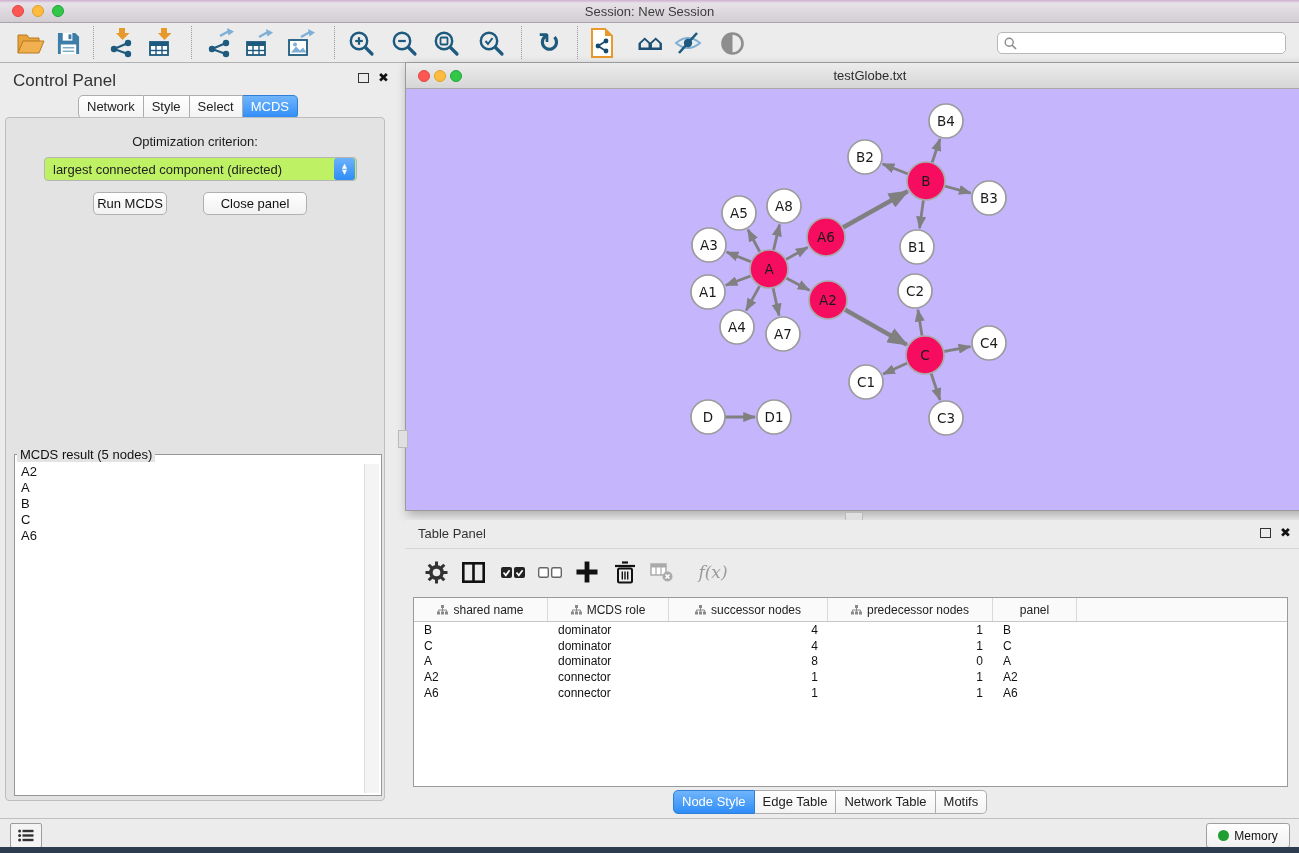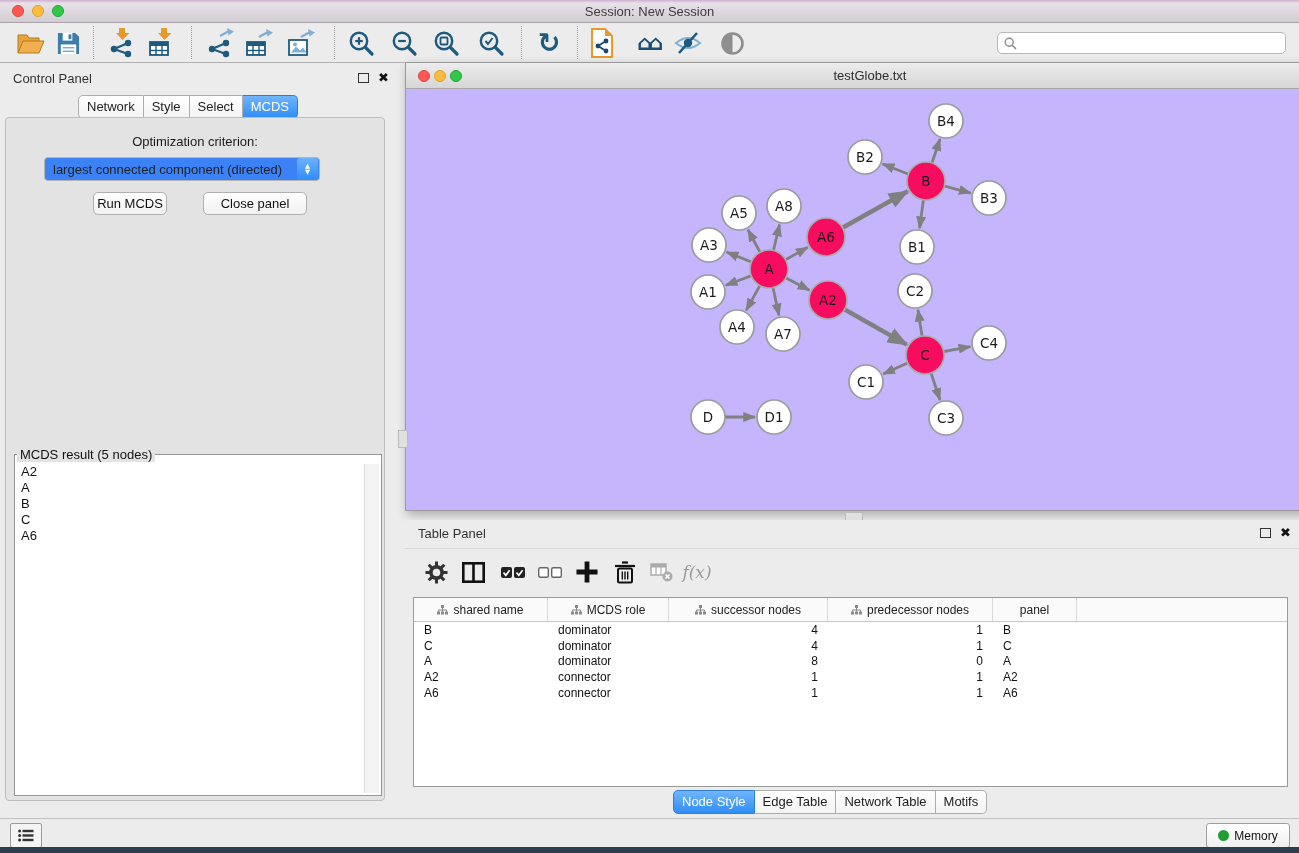--- a/index.html
+++ b/index.html
@@ -22,34 +22,34 @@
     border-bottom:1px solid #b2b2b2}
   .tbi{position:absolute;top:4px;width:34px;height:32px;display:flex;align-items:center;justify-content:center}
   .tbsep{position:absolute;top:3px;height:33px;border-left:1px dotted #9a9a9a}
   .refresh-glyph{font-size:27px;font-weight:bold;color:#1d5a7e;line-height:30px;font-family:"DejaVu Sans",sans-serif}
   .homes{font-size:21px;font-weight:bold;color:#1d4f74;letter-spacing:-4px;font-family:"DejaVu Sans",sans-serif}
   .searchbox{position:absolute;right:13px;top:9px;width:289px;height:22px;background:#fff;
     border:1px solid #b8b8b8;border-radius:5px;display:flex;align-items:center;padding-left:6px;box-sizing:border-box}
   .searchbox input{border:none;outline:none;flex:1;font-size:12px;margin-left:4px;font-family:"Liberation Sans",sans-serif}
 
   
-  .cp-title{position:absolute;left:13px;top:71px;font-size:13px;color:#333}
+  .cp-title{position:absolute;left:13px;top:71px;font-size:17px;color:#333}
   .panel-float{width:11px;height:10px;border:1.6px solid #333;display:inline-block;box-sizing:border-box}
   .panel-close{font-size:13px;font-weight:bold;color:#111;font-family:"DejaVu Sans",sans-serif;line-height:12px}
   .cp-icons{position:absolute;left:358px;top:72px;display:flex;gap:9px;align-items:center}
   .seg-row{position:absolute;display:flex}
   .seg{height:22px;line-height:22px;padding:0 8px;font-size:13px;background:linear-gradient(#ffffff,#f3f3f3);
     border:1px solid #adadad;border-left:none;color:#222;cursor:default}
   .seg:first-child{border-left:1px solid #adadad;border-radius:5px 0 0 5px}
   .seg:last-child{border-radius:0 5px 5px 0}
   .seg.active{background:linear-gradient(#71b5fb,#2f8df7);color:#fff;border-color:#2f7fd8}
   .cp-content{position:absolute;left:5px;top:117px;width:380px;height:684px;background:#e3e3e3;
     border:1px solid #bdbdbd;border-radius:4px;box-sizing:border-box}
   .opt-label{position:absolute;left:0;width:100%;top:16px;text-align:center;font-size:13px;color:#1a1a1a}
-  .dropdown{position:absolute;left:38px;top:39px;width:276px;height:24px;background:#3b82f6;border:1px solid #b5b5b5;
+  .dropdown{position:absolute;left:38px;top:39px;width:313px;height:24px;background:#bef264;border:1px solid #b5b5b5;
     border-radius:4px;display:flex;align-items:center;box-sizing:border-box}
   .dropdown .val{flex:1;font-size:13px;padding-left:8px;white-space:nowrap;overflow:hidden}
   .dd-step{width:21px;height:22px;border-radius:3px;background:linear-gradient(#6cb2fb,#2f8df7);
     display:flex;flex-direction:column;align-items:center;justify-content:center;color:#fff;margin-right:1px}
   .dd-step span{font-size:6.5px;line-height:6px;font-family:"DejaVu Sans",sans-serif}
   .btn{position:absolute;height:23px;line-height:21px;font-size:13px;text-align:center;
     background:linear-gradient(#ffffff,#f1f1f1);border:1px solid #b0b0b0;border-radius:5px;box-sizing:border-box;color:#111}
   fieldset.mcds{position:absolute;left:8px;top:329px;width:368px;height:349px;margin:0;padding:0;
     border:1px solid #979797;background:#fff;box-sizing:border-box}
   fieldset.mcds legend{font-size:13px;color:#111;background:#e3e3e3;padding:0 3px;margin-left:2px}
@@ -475,21 +475,21 @@
     <span class="t2i" style="left:243px">
       <svg width="24" height="22" viewBox="0 0 24 22">
           <rect x="1" y="3" width="15" height="11" fill="#fff" stroke="#aaa" stroke-width="1.5"></rect>
           <rect x="1" y="3" width="15" height="3.5" fill="#aaa"></rect>
           <line x1="6" y1="3" x2="6" y2="14" stroke="#aaa" stroke-width="1.2"></line>
           <line x1="11" y1="3" x2="11" y2="14" stroke="#aaa" stroke-width="1.2"></line>
           <circle cx="17.5" cy="15.5" r="5" fill="#aaa"></circle>
           <path d="M15.5 13.5 l4 4 M19.5 13.5 l-4 4" stroke="#fff" stroke-width="1.6"></path>
         </svg>
     </span>
-    <span class="t2i" style="left:275px;width:34px">
+    <span class="t2i" style="left:291px;width:34px">
       <span class="fx">f(x)</span>
     </span>
   </div>
 
   <div class="dtable">
     <div class="thead" id="tbl-head">
         <div class="th" style="width: 134px;">
           <span>
             <svg width="11" height="10" viewBox="0 0 11 10">
               <g fill="#888">

